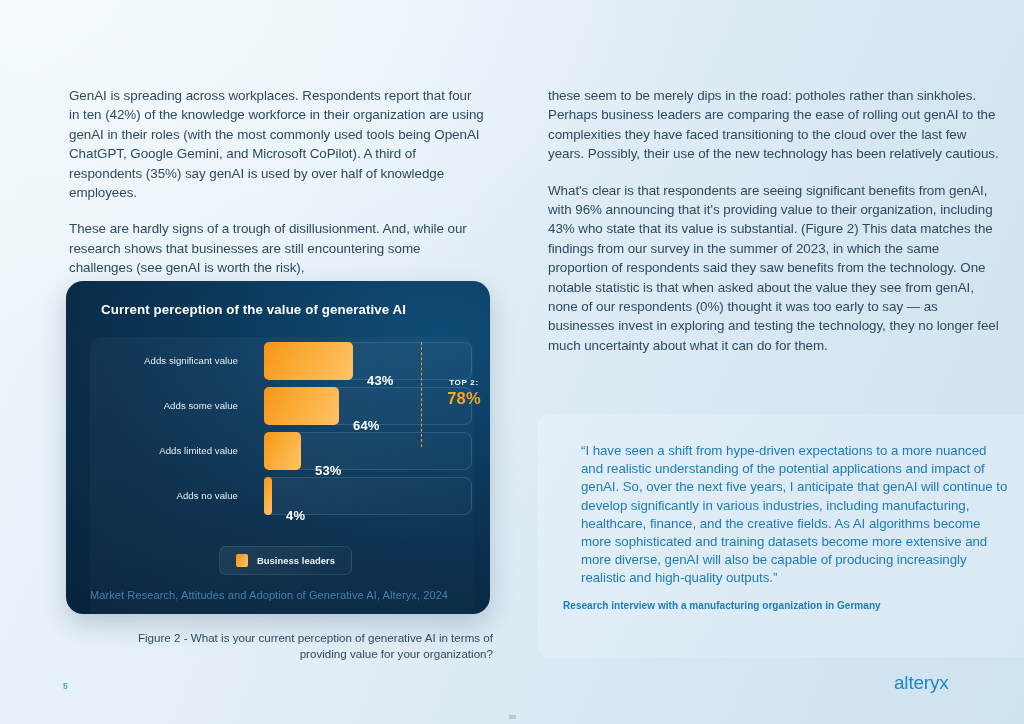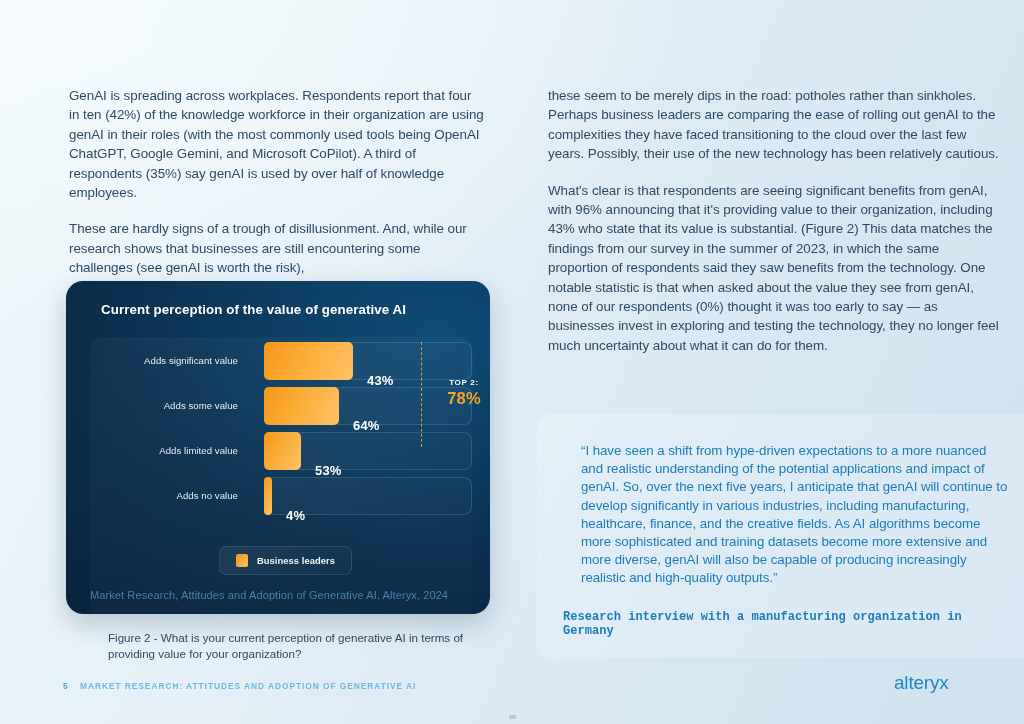--- a/index.html
+++ b/index.html
@@ -179,21 +179,21 @@
     color: #4a7fa8;
     letter-spacing: 0.1px;
   }
 
   
   #figure-caption {
     position: absolute;
     left: 108px;
     top: 630px;
     width: 385px;
-    text-align: left;
+    text-align: right;
     font-size: 11.6px;
     line-height: 15.5px;
     color: #2e4a63;
   }
 
   
   #quote-box {
     position: absolute;
     left: 537px;
     top: 414px;
@@ -210,27 +210,26 @@
     width: 430px;
     font-size: 13.3px;
     line-height: 18.2px;
     color: #1d7cb8;
     letter-spacing: -0.05px;
     margin-left: 36px;
   }
   #quote-attribution {
     position: absolute;
     left: 26px;
-    top: 196px;
+    top: 186px;
     width: 440px;
-    font-size: 12px;
+    font-size: 10px;
     font-weight: bold;
     color: #1d7cb8;
     letter-spacing: 0.05px;
-    font-family: Liberation Mono, monospace;
   }
 
   
   #footer-page-number {
     position: absolute;
     left: 63px;
     top: 681px;
     font-size: 8.4px;
     font-weight: bold;
     color: #4ba3d8;
@@ -323,17 +322,16 @@
   </div>
 
   <div id="figure-caption">Figure 2 - What is your current perception of generative AI in terms of providing value for your organization?</div>
 
   <div id="quote-box">
     <div id="quote-text">“I have seen a shift from hype-driven expectations to a more nuanced and realistic understanding of the potential applications and impact of genAI. So, over the next five years, I anticipate that genAI will continue to develop significantly in various industries, including manufacturing, healthcare, finance, and the creative fields. As AI algorithms become more sophisticated and training datasets become more extensive and more diverse, genAI will also be capable of producing increasingly realistic and high-quality outputs.”</div>
     <div id="quote-attribution">Research interview with a manufacturing organization in Germany</div>
   </div>
 
   <div id="footer-page-number">5</div>
-  <div id="footer-title">MARKET RESEARCH: ATTITUDES AND ADOPTION OF GENERATIVE AI</div>
   <div id="brand-logo">alteryx</div>
   <div id="bottom-mark"></div>
 
 </div>
 
 </body></html>

